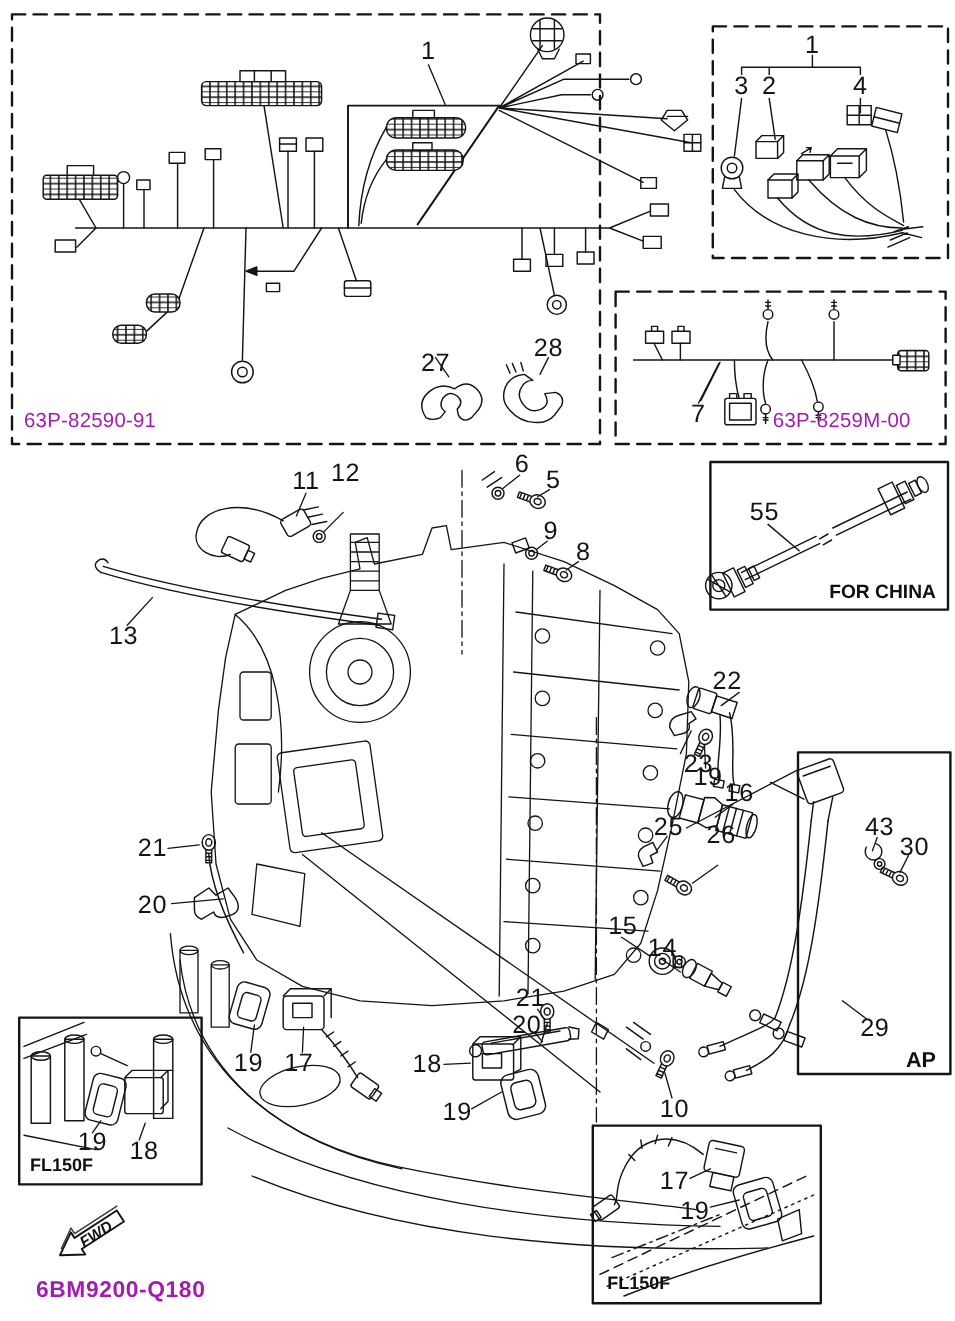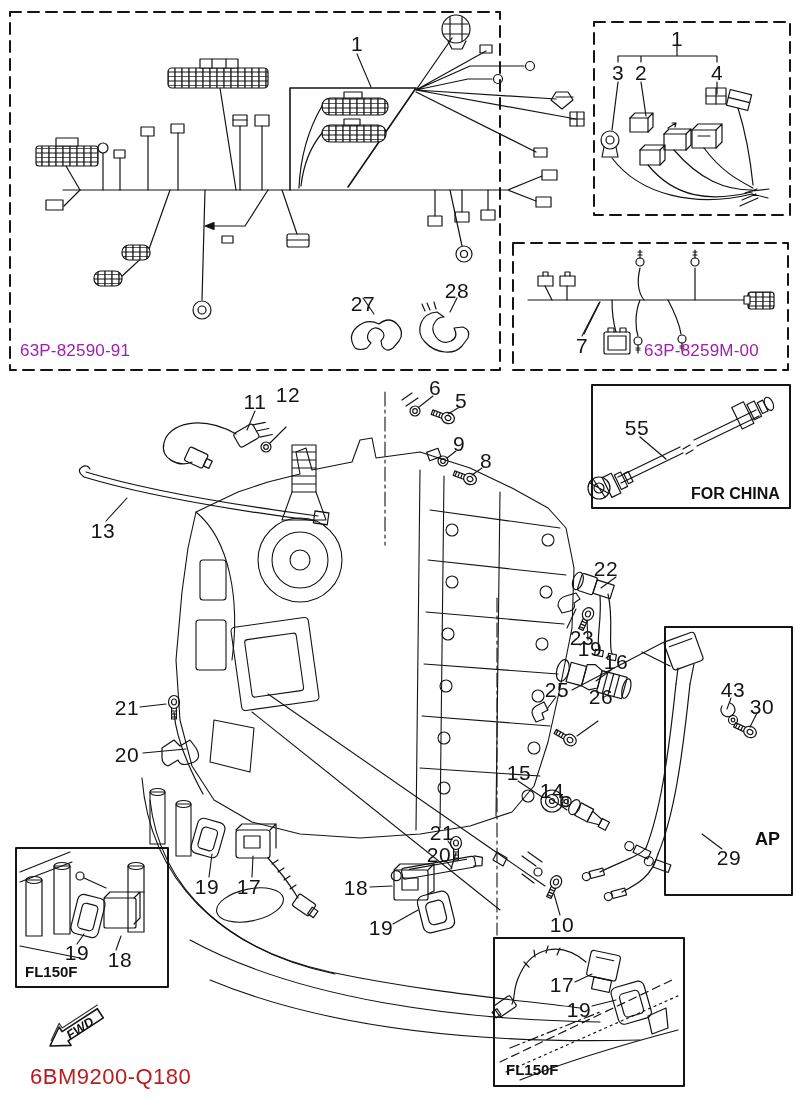--- a/index.html
+++ b/index.html
@@ -17,21 +17,21 @@
   .pn{
     position:absolute;font-weight:normal;font-size:16px;color:#a21caf;
     white-space:nowrap;line-height:1;letter-spacing:.2px;
   }
   .pn.big{font-size:17px;}
   .caption{
     position:absolute;font-weight:bold;font-size:15px;color:#101010;
     white-space:nowrap;line-height:1;
   }
   .drawno{
-    position:absolute;font-size:22px;font-weight:400;color:#b91c1c;
+    position:absolute;font-size:19px;font-weight:700;color:#a21caf;
     letter-spacing:.5px;white-space:nowrap;line-height:1;
   }
 </style>
 </head>
 <body>
 
 <div class="page">
 
   <svg class="art" width="796" height="1101" viewBox="0 0 796 1101" stroke="#141414" fill="none" stroke-width="1.2" stroke-linecap="round" stroke-linejoin="round">
     <defs>
@@ -511,17 +511,17 @@
   <span class="callout" style="left:762px;top:706px">30</span>
   <span class="callout" style="left:729px;top:857px">29</span>
   <span class="callout" style="left:77px;top:952px">19</span>
   <span class="callout" style="left:120px;top:959px">18</span>
   <span class="callout" style="left:562px;top:984px">17</span>
   <span class="callout" style="left:579px;top:1009px">19</span>
 
   <span class="pn big" style="left:20px;top:342px">63P-82590-91</span>
   <span class="pn big" style="left:644px;top:342px">63P-8259M-00</span>
   <span class="caption" style="left:691px;top:486px;font-size:16px">FOR CHINA</span>
-  <span class="caption" style="left:755px;top:830px;font-size:18px">AP</span>
+  <span class="caption" style="left:755px;top:874px;font-size:18px">AP</span>
   <span class="caption" style="left:25px;top:964px">FL150F</span>
   <span class="caption" style="left:506px;top:1062px">FL150F</span>
   <span class="drawno" style="left:30px;top:1066px">6BM9200-Q180</span>
 </div>
 
 </body></html>

